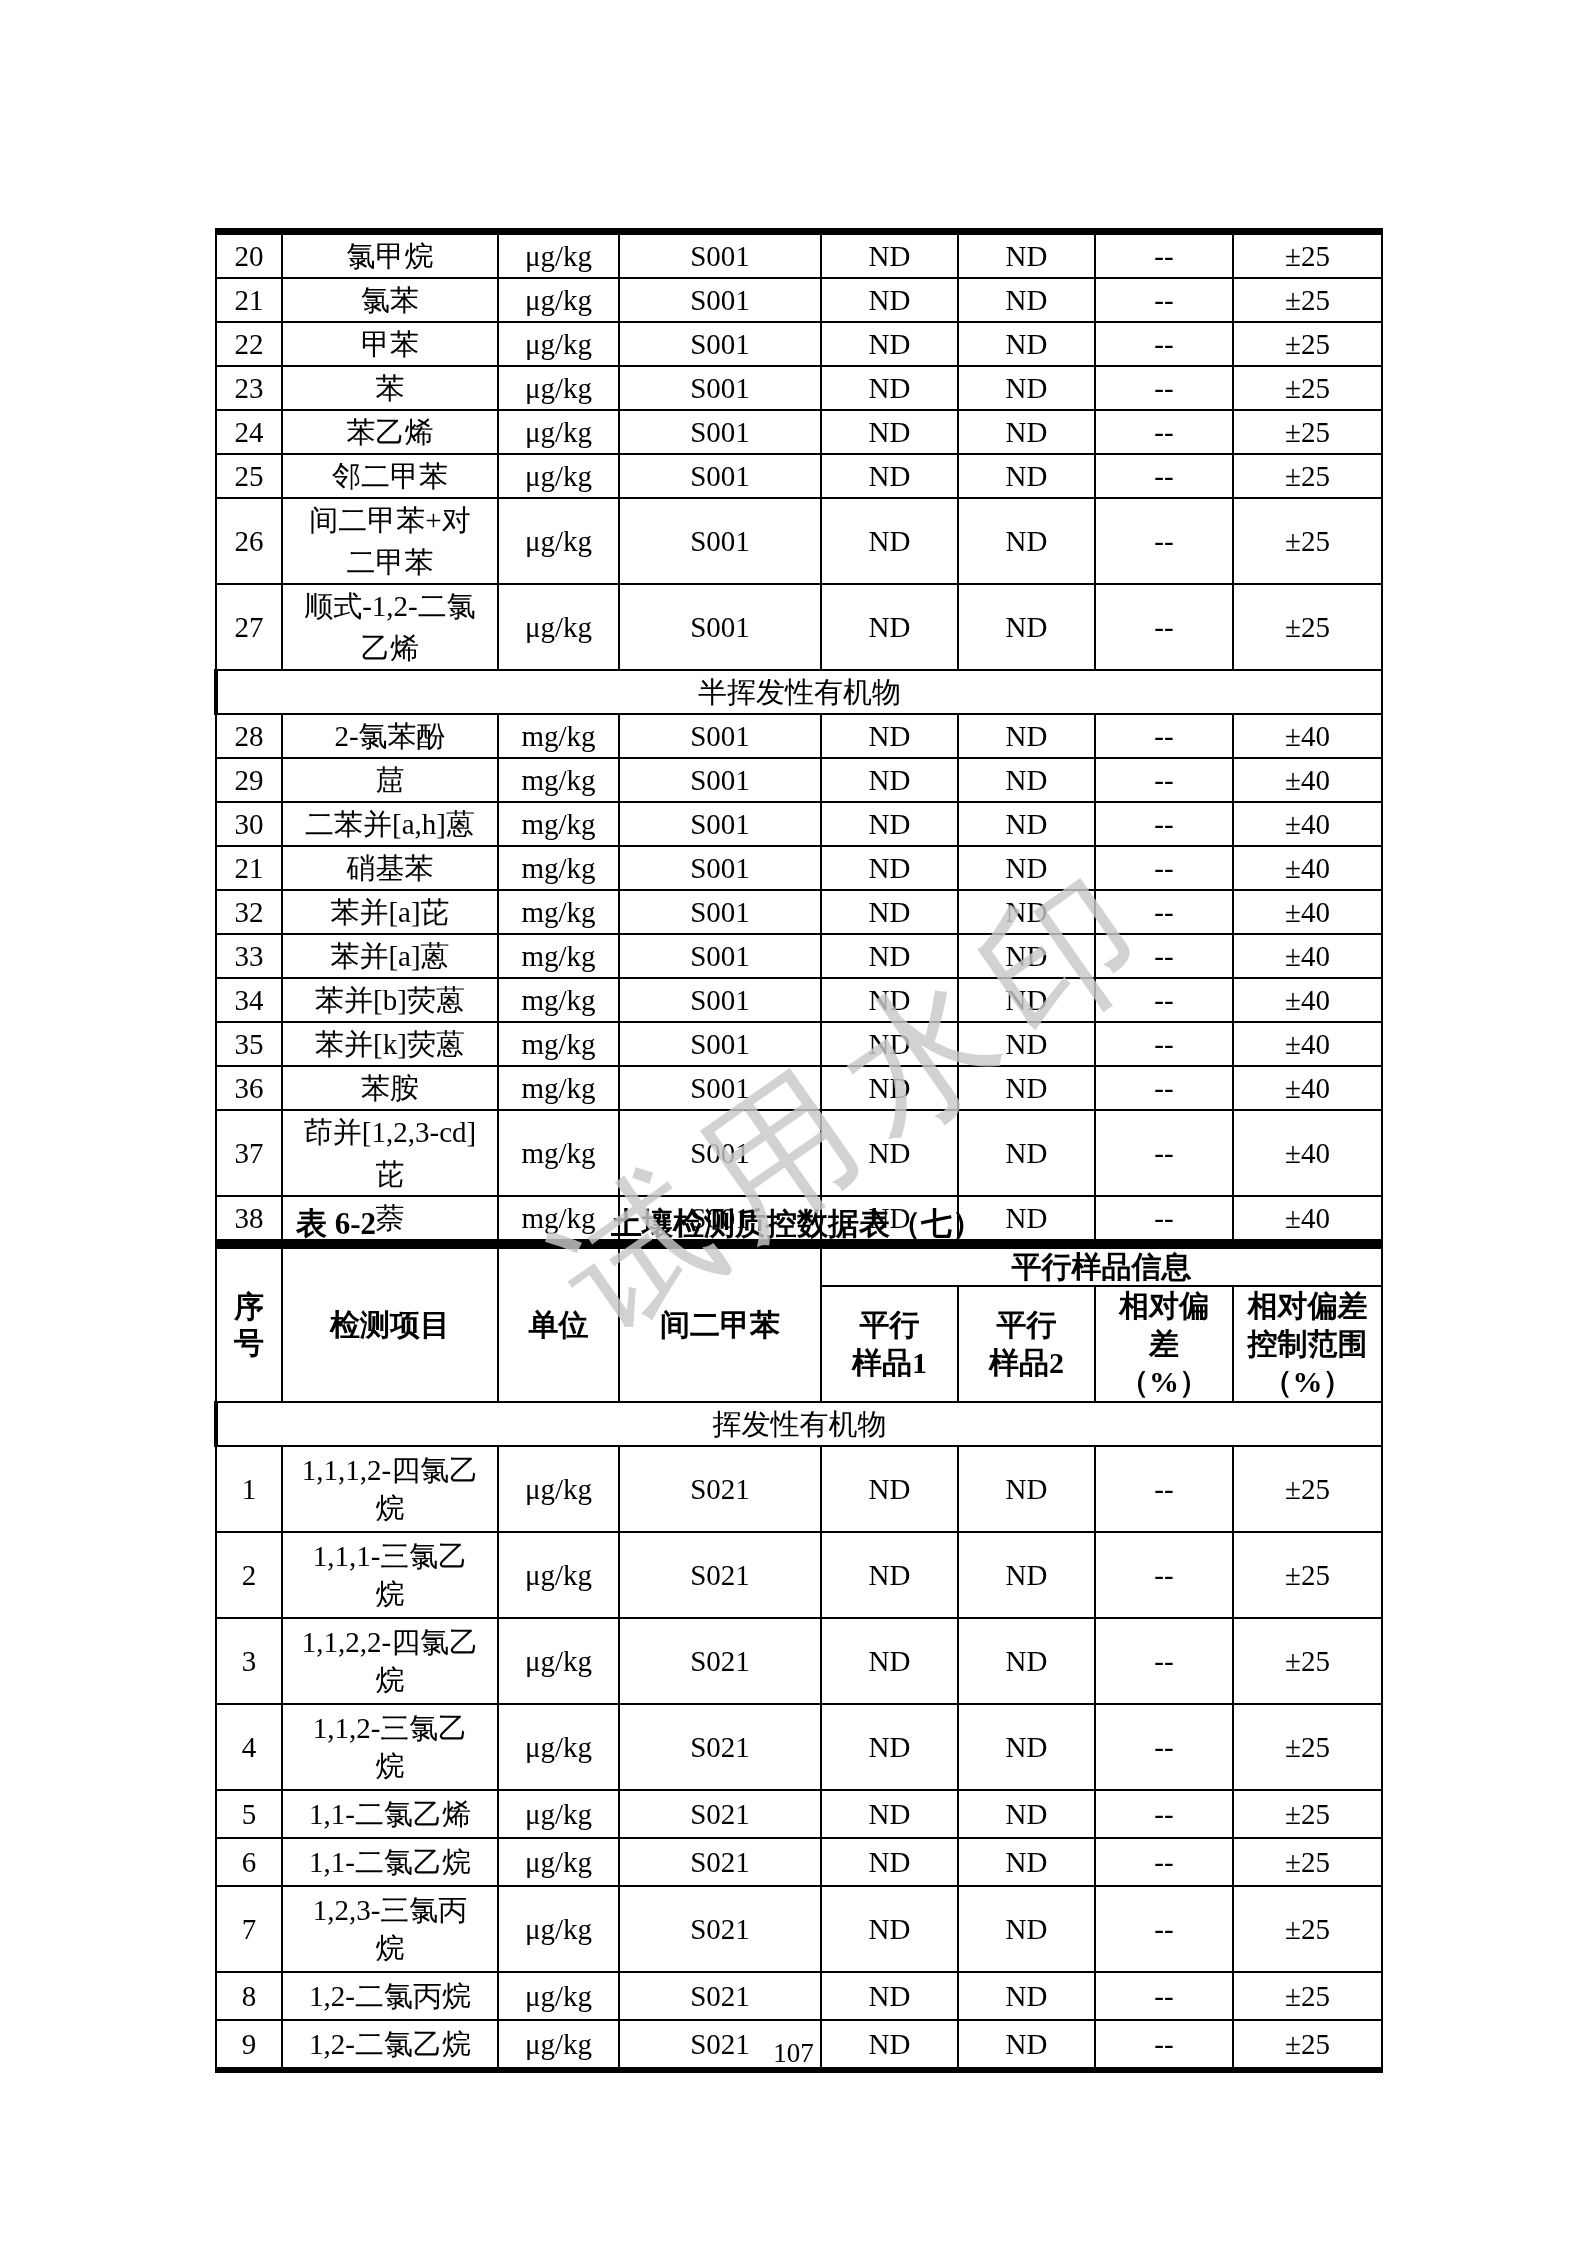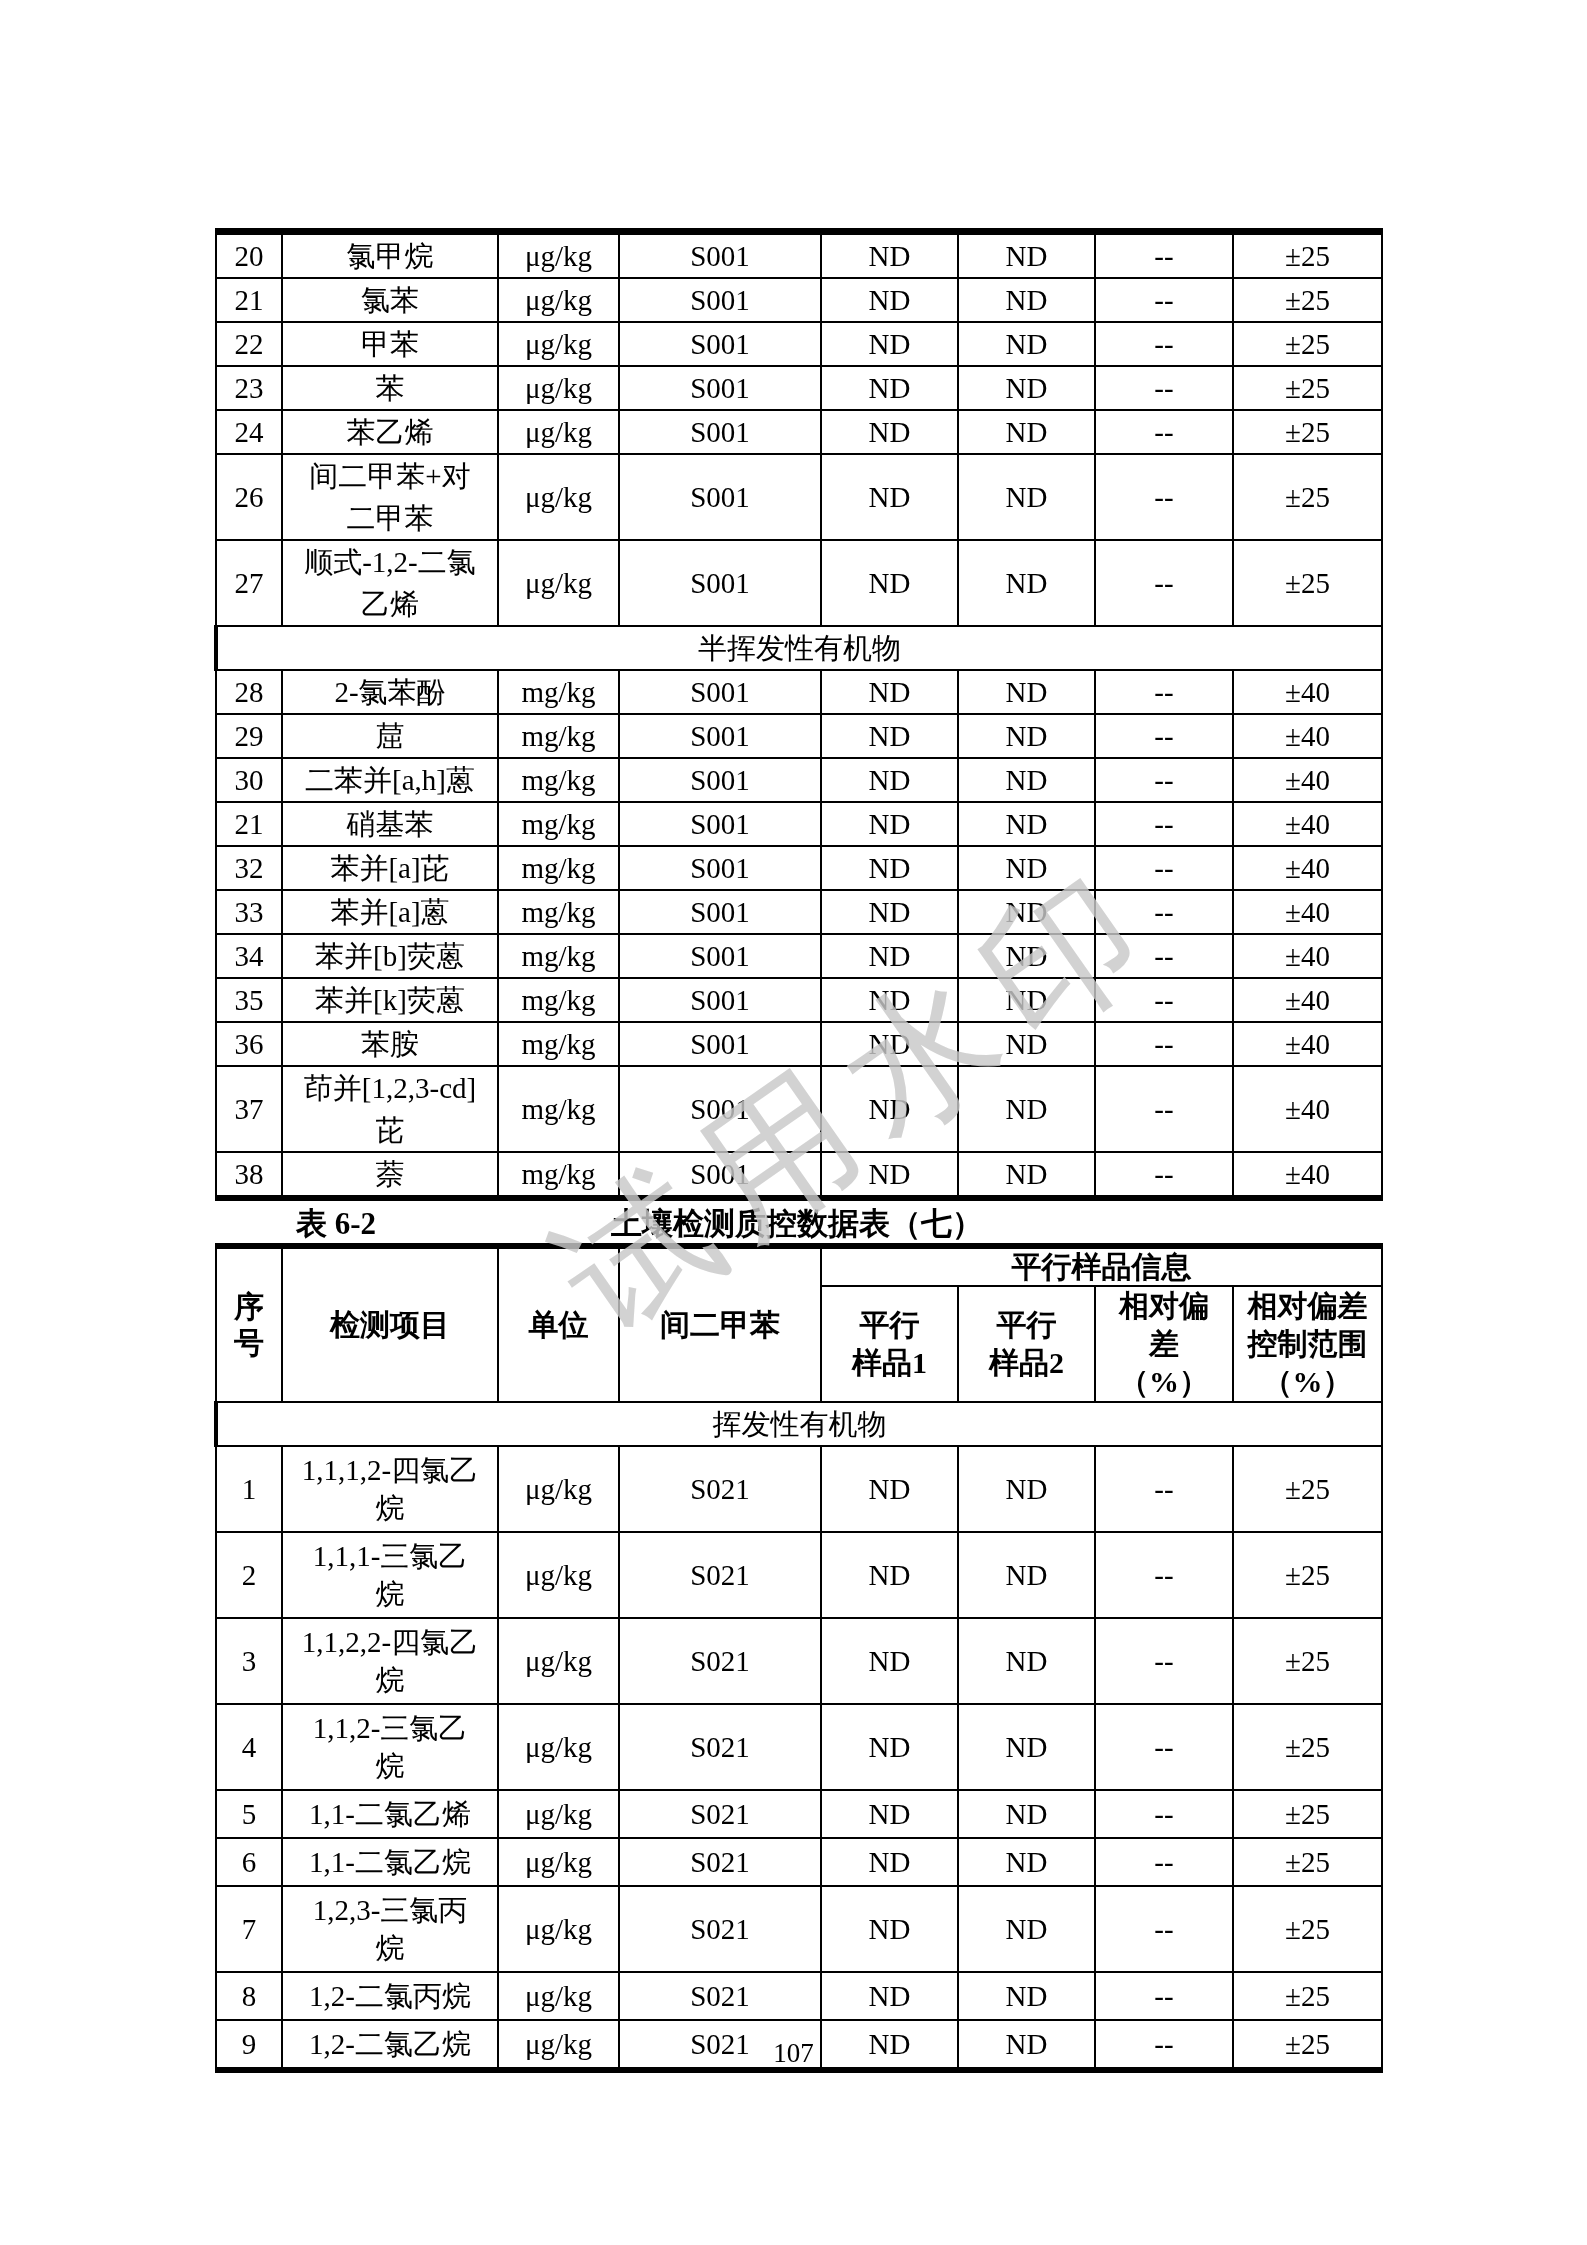--- a/index.html
+++ b/index.html
@@ -132,20 +132,30 @@
           <td>μg/kg</td>
           <td>S001</td>
           <td>ND</td>
           <td>ND</td>
           <td>--</td>
           <td>±25</td>
         </tr>
         <tr>
           <td>24</td>
           <td>苯乙烯</td>
+          <td>μg/kg</td>
+          <td>S001</td>
+          <td>ND</td>
+          <td>ND</td>
+          <td>--</td>
+          <td>±25</td>
+        </tr>
+        <tr>
+          <td>25</td>
+          <td>邻二甲苯</td>
           <td>μg/kg</td>
           <td>S001</td>
           <td>ND</td>
           <td>ND</td>
           <td>--</td>
           <td>±25</td>
         </tr>
         <tr>
           <td>26</td>
           <td>间二甲苯+对

